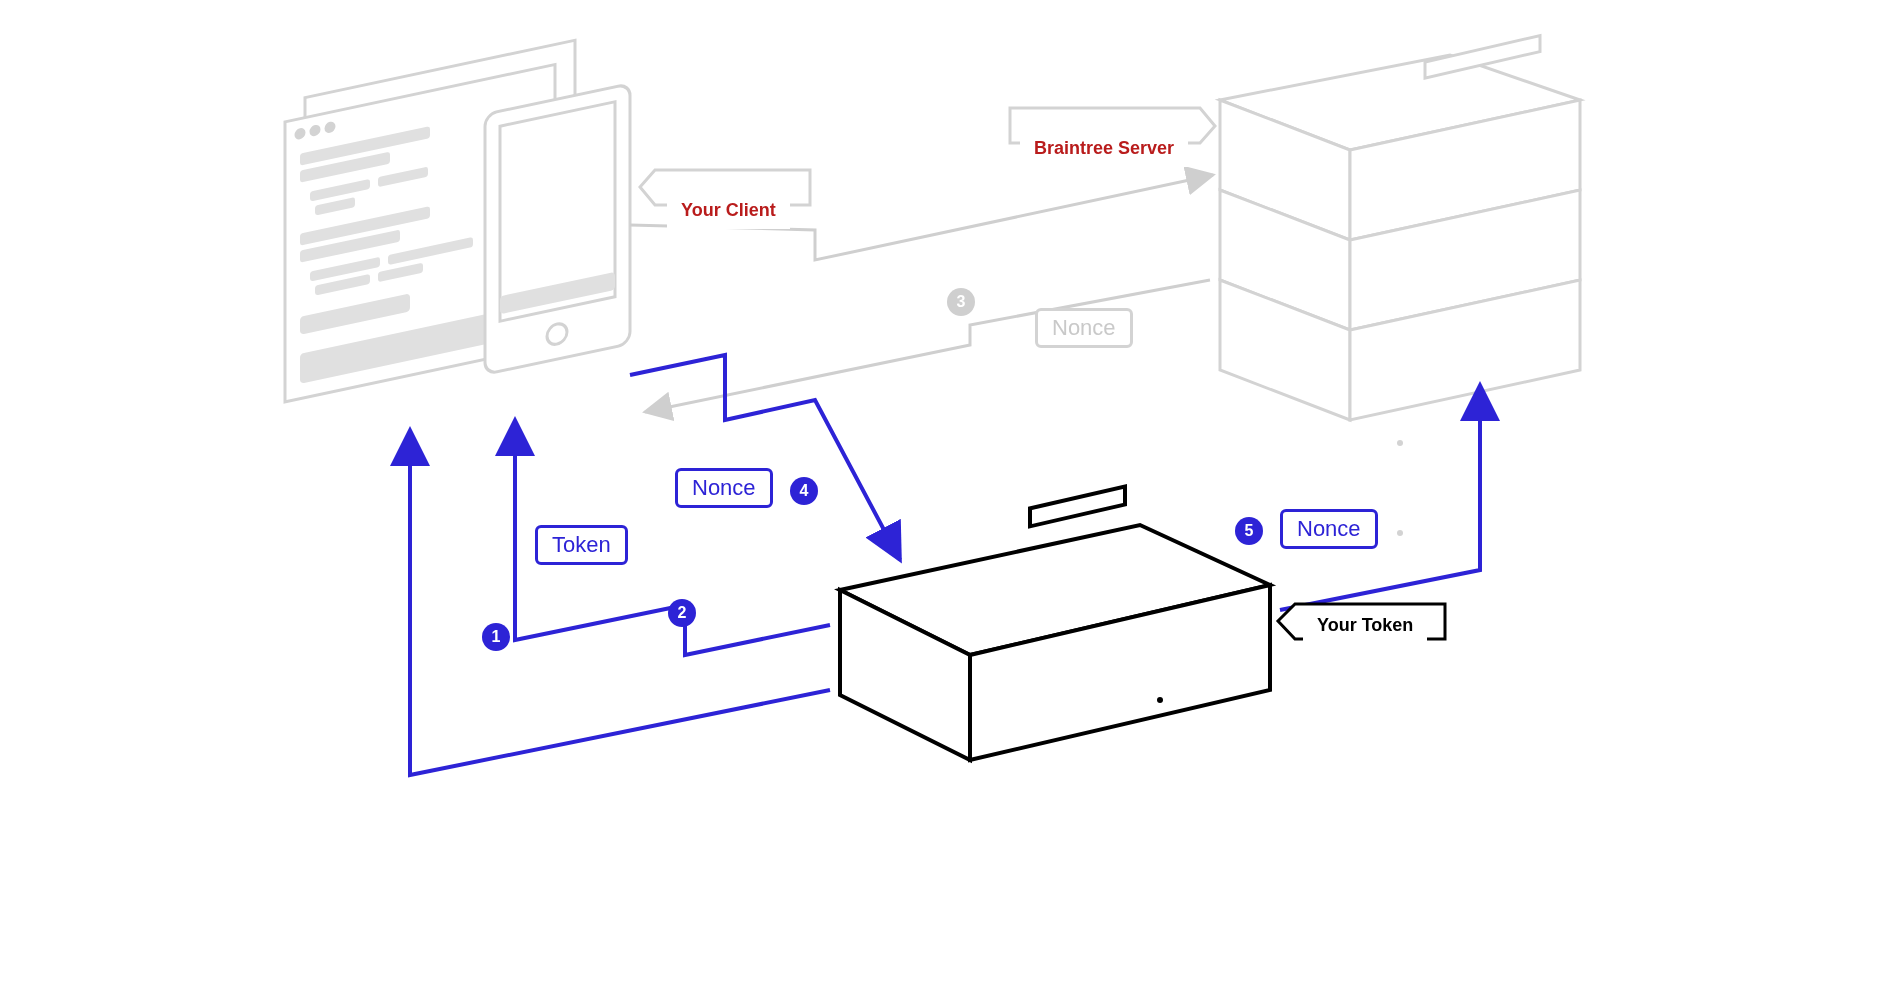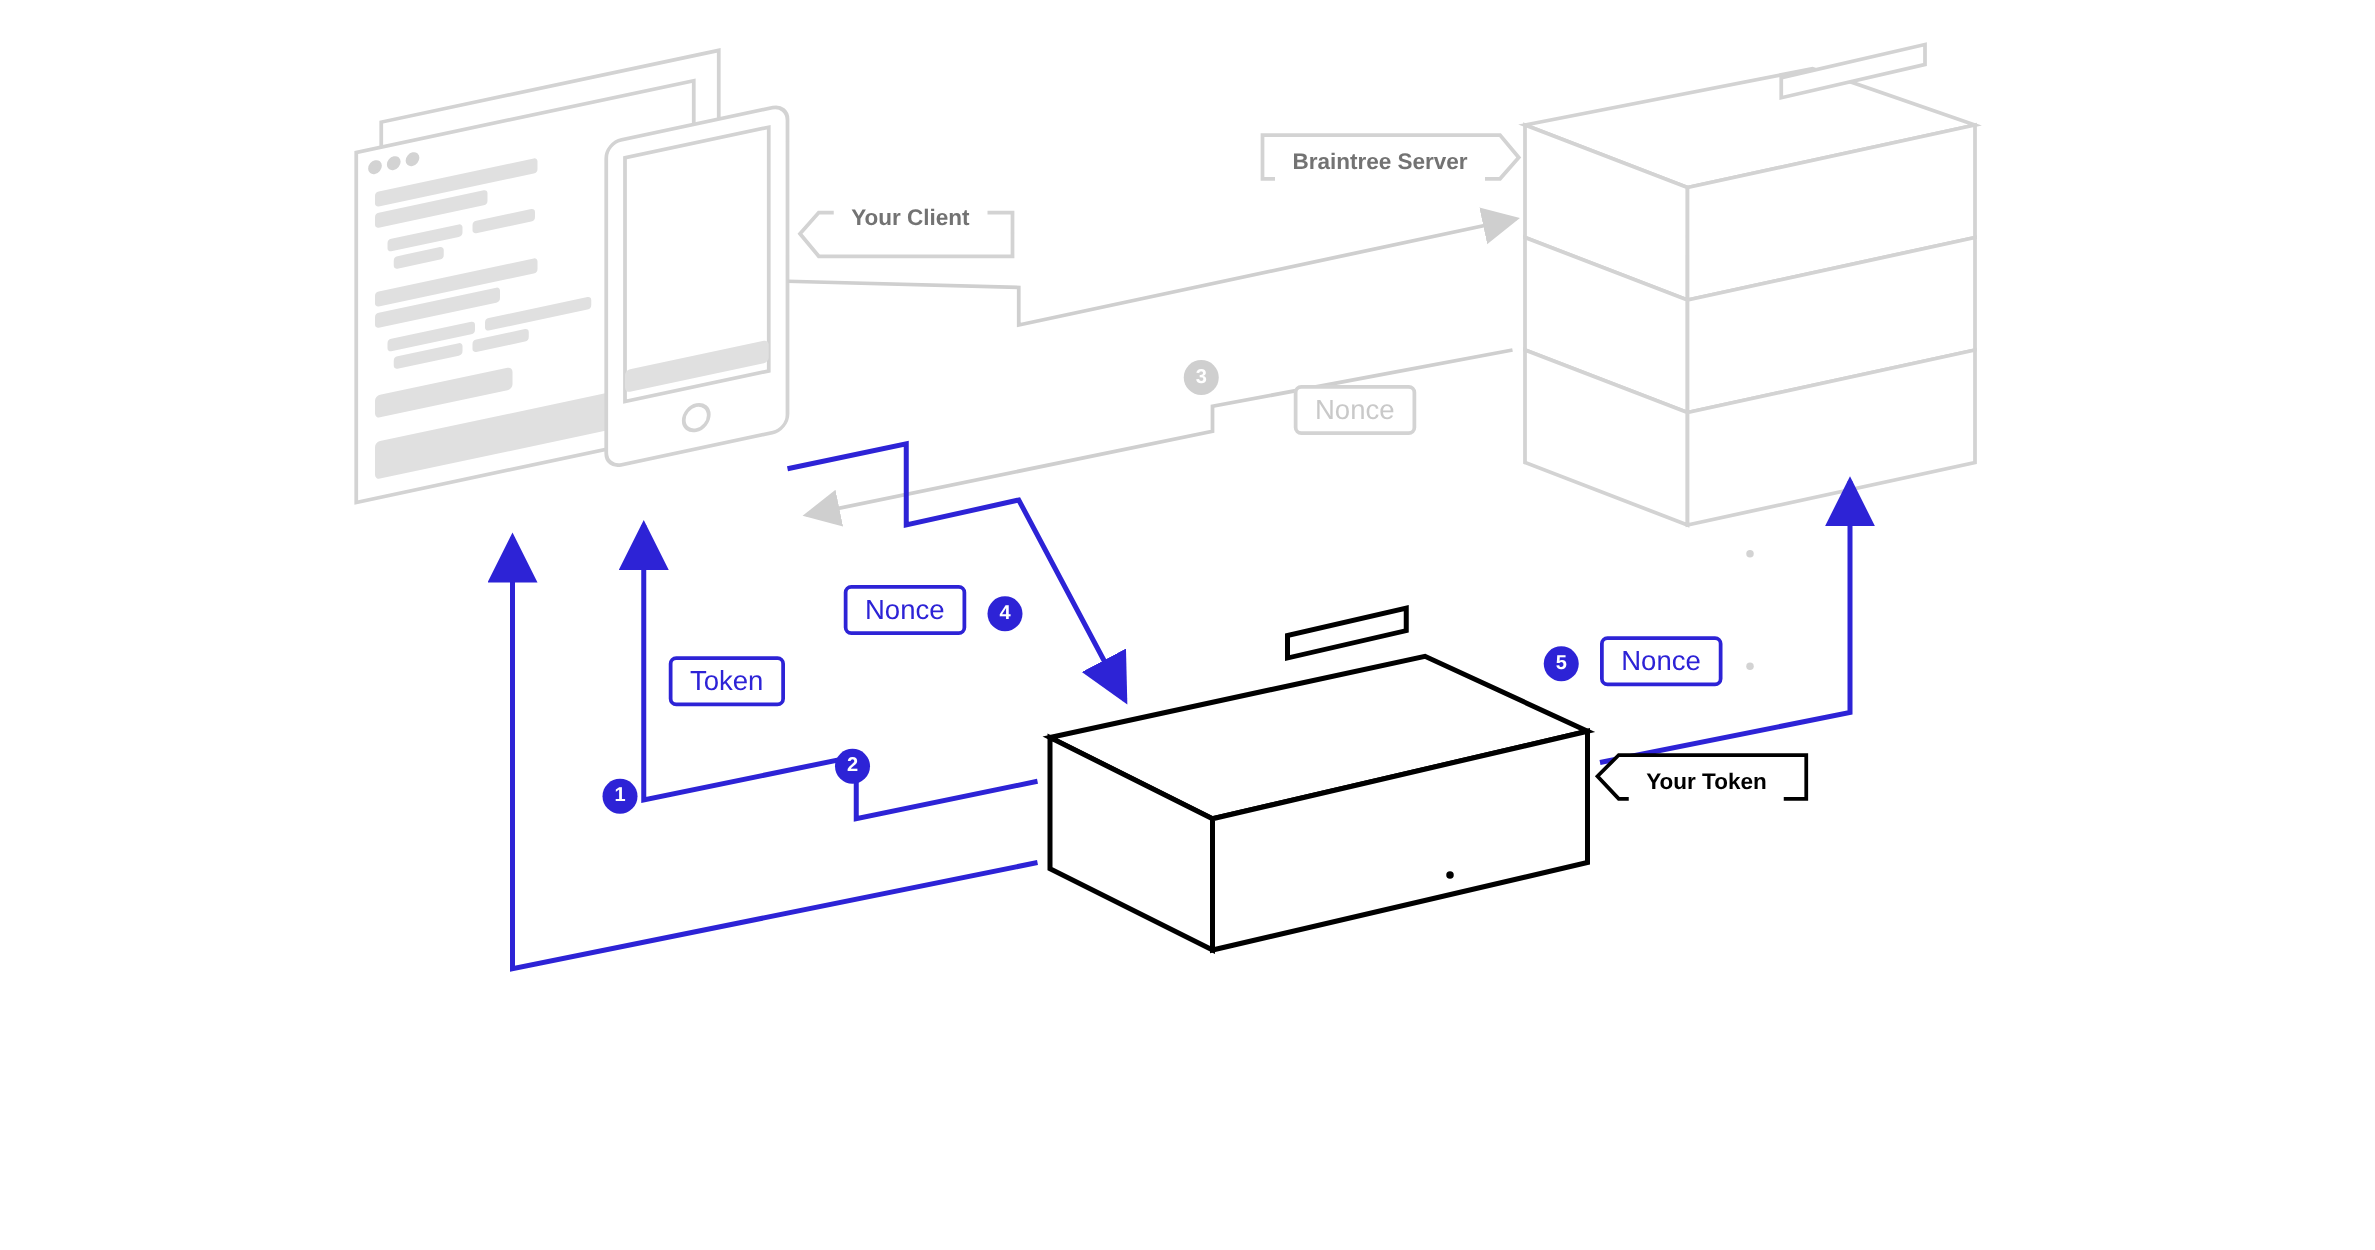--- a/index.html
+++ b/index.html
@@ -16,21 +16,21 @@
       position: absolute; width: 28px; height: 28px; border-radius: 50%;
       color: #fff; font-weight: bold; font-size: 16px; display: flex;
       align-items: center; justify-content: center;
     }
     .step-blue { background: #2d23d6; }
     .step-faded { background: #cfcfcf; }
     .tag-label {
       position: absolute; color: #000; font-weight: bold; font-size: 18px;
       padding: 8px 14px; background: #fff;
     }
-    .tag-faded { color: #737373; }
+    .tag-faded { color: #b91c1c; margin-top: 19px; }
   </style>
 </head>
 <body>
 
 <div class="diagram">
   <svg viewBox="0 0 1500 800">
     <defs>
       <marker id="arrowBlue" markerWidth="12" markerHeight="12" refX="9" refY="5" orient="auto">
         <path d="M0,0 L10,5 L0,10 z" fill="#2d23d6"></path>
       </marker>
@@ -126,21 +126,21 @@
     <g stroke="#d3d3d3" stroke-width="3" fill="#fff">
       <path d="M810,78 L1000,78 L1015,96 L1000,113 L810,113 Z"></path>
     </g>
 
     <g stroke="#000" stroke-width="3" fill="#fff">
       <path d="M1095,574 L1245,574 L1245,609 L1095,609 L1078,591 Z"></path>
     </g>
   </svg>
 
   
-  <div class="tag-label tag-faded" style="left:467px; top:126px;">Your Client</div>
+  <div class="tag-label tag-faded" style="left:467px; top:143px;">Your Client</div>
   <div class="tag-label tag-faded" style="left:820px; top:81px;">Braintree Server</div>
   <div class="tag-label" style="left:1103px; top:577px;">Your Token</div>
 
   <div class="label-box label-faded" style="left:835px; top:278px;">Nonce</div>
   <div class="label-box label-blue" style="left:475px; top:438px;">Nonce</div>
   <div class="label-box label-blue" style="left:1080px; top:479px;">Nonce</div>
   <div class="label-box label-blue" style="left:335px; top:495px;">Token</div>
 
   <div class="step-circle step-blue" style="left:282px; top:593px;">1</div>
   <div class="step-circle step-blue" style="left:468px; top:569px;">2</div>

